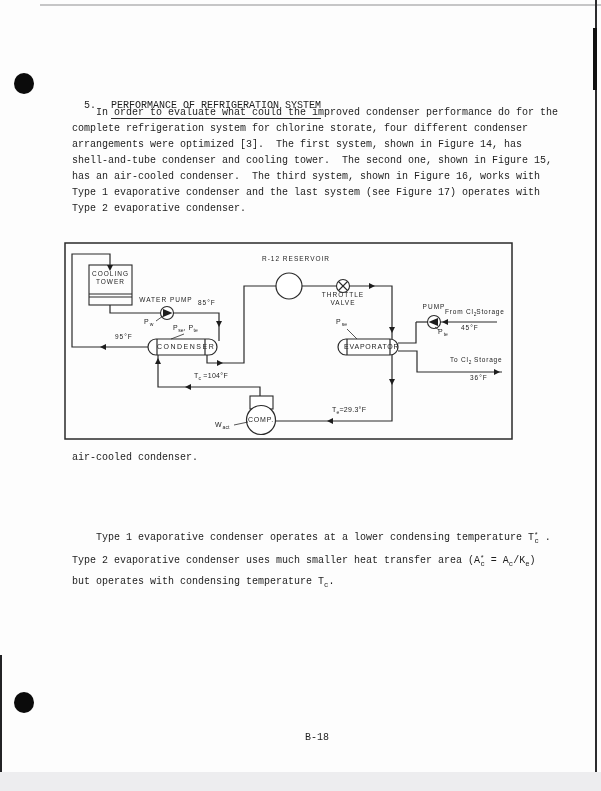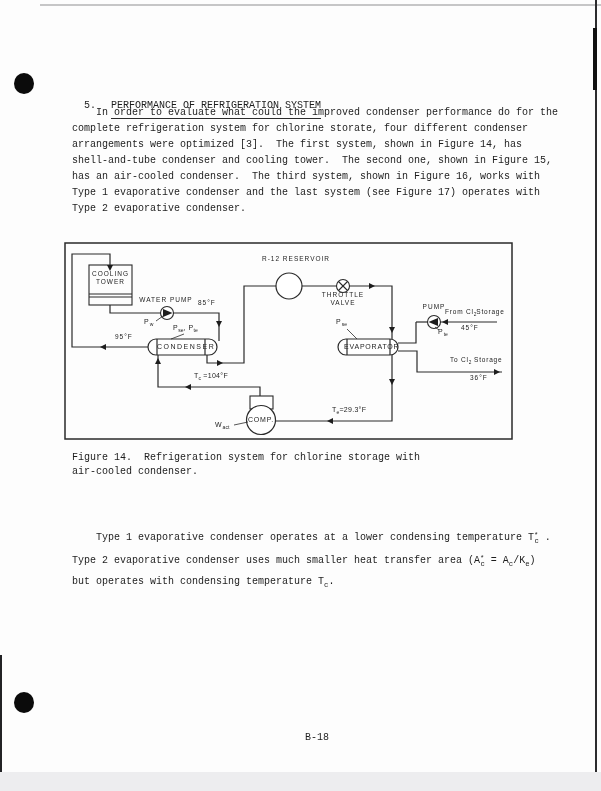--- a/index.html
+++ b/index.html
@@ -149,17 +149,17 @@
   <div class="lbl" style="left:386px;top:114px;letter-spacing:0.8px;"><span>To Cl</span><span class="seg-sub">2</span><span> Storage</span></div>
   <div class="lbl" style="left:406px;top:132px;">36°F</div>
   <div class="lbl vessel" style="left:280px;top:101px;width:48px;letter-spacing:0.8px;">EVAPORATOR</div>
   <div class="lbl" style="left:272px;top:76px;font-size:7px;"><span>P</span><span class="seg-sub">se</span></div>
   <div class="lbl" style="left:268px;top:164px;font-size:7px;letter-spacing:0.3px;"><span>T</span><span class="seg-sub">e</span><span>=29.3°F</span></div>
   <div class="lbl" style="left:130px;top:130px;font-size:7px;letter-spacing:0.3px;"><span>T</span><span class="seg-sub">c</span><span> =104°F</span></div>
   <div class="lbl vessel" style="left:183px;top:174px;width:28px;letter-spacing:0.8px;">COMP.</div>
   <div class="lbl" style="left:151px;top:179px;font-size:7px;"><span>W</span><span class="seg-sub">act</span></div>
 </div>
 
-<div class="typeblock" style="left:72px;top:451px;line-height:14px;"><div class="tline">Figure 14.  Refrigeration system for chlorine storage with</div><div class="tline">air-cooled condenser.</div></div>
+<div class="typeblock" style="left:72px;top:451px;line-height:14px;"><div class="tline">air-cooled condenser.</div></div>
 
 <div class="typeblock" style="left:72px;top:527px;line-height:17px;"><div class="tline"><span>    Type 1 evaporative condenser operates at a lower condensing temperature T</span><span class="seg-sup">*</span><span class="seg-sub">c</span><span> .</span></div><div class="tline"><span>Type 2 evaporative condenser uses much smaller heat transfer area (A</span><span class="seg-sup">*</span><span class="seg-sub">c</span><span> = A</span><span class="seg-sub">c</span><span>/K</span><span class="seg-sub">e</span><span>)</span></div><div class="tline"><span>but operates with condensing temperature T</span><span class="seg-sub">c</span><span>.</span></div></div>
 
 <div class="pageno">B-18</div>
 
 </body></html>

